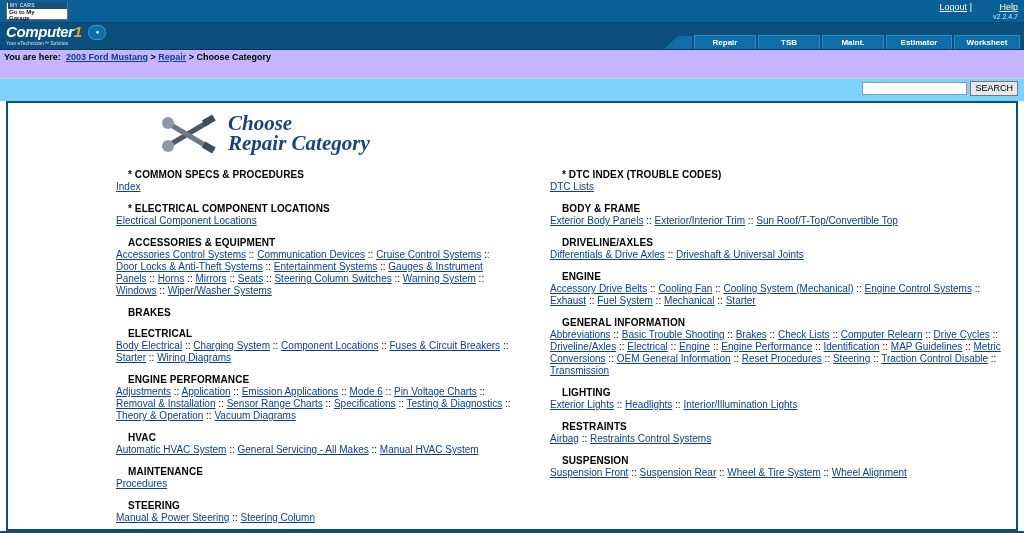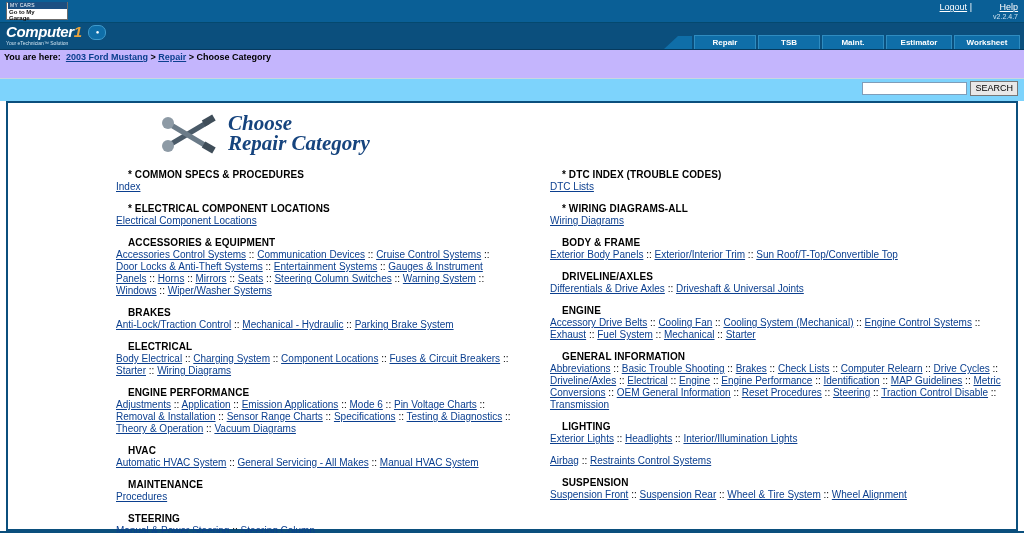--- a/index.html
+++ b/index.html
@@ -192,21 +192,20 @@
         <div class="grp">
           <h3>* ELECTRICAL COMPONENT LOCATIONS</h3>
           <div class="links"><a href="#">Electrical Component Locations</a></div>
         </div>
         <div class="grp">
           <h3>ACCESSORIES &amp; EQUIPMENT</h3>
           <div class="links"><a href="#">Accessories Control Systems</a><span class="sep"> :: </span><a href="#">Communication Devices</a><span class="sep"> :: </span><a href="#">Cruise Control Systems</a><span class="sep"> :: </span><a href="#">Door Locks &amp; Anti-Theft Systems</a><span class="sep"> :: </span><a href="#">Entertainment Systems</a><span class="sep"> :: </span><a href="#">Gauges &amp; Instrument Panels</a><span class="sep"> :: </span><a href="#">Horns</a><span class="sep"> :: </span><a href="#">Mirrors</a><span class="sep"> :: </span><a href="#">Seats</a><span class="sep"> :: </span><a href="#">Steering Column Switches</a><span class="sep"> :: </span><a href="#">Warning System</a><span class="sep"> :: </span><a href="#">Windows</a><span class="sep"> :: </span><a href="#">Wiper/Washer Systems</a></div>
         </div>
         <div class="grp">
           <h3>BRAKES</h3>
-          <div class="links"><a href="#">Anti-Lock/Traction Control</a><span class="sep"> :: </span><a href="#">Mechanical - Hydraulic</a><span class="sep"> :: </span><a href="#">Parking Brake System</a></div>
         </div>
         <div class="grp">
           <h3>ELECTRICAL</h3>
           <div class="links"><a href="#">Body Electrical</a><span class="sep"> :: </span><a href="#">Charging System</a><span class="sep"> :: </span><a href="#">Component Locations</a><span class="sep"> :: </span><a href="#">Fuses &amp; Circuit Breakers</a><span class="sep"> :: </span><a href="#">Starter</a><span class="sep"> :: </span><a href="#">Wiring Diagrams</a></div>
         </div>
         <div class="grp">
           <h3>ENGINE PERFORMANCE</h3>
           <div class="links"><a href="#">Adjustments</a><span class="sep"> :: </span><a href="#">Application</a><span class="sep"> :: </span><a href="#">Emission Applications</a><span class="sep"> :: </span><a href="#">Mode 6</a><span class="sep"> :: </span><a href="#">Pin Voltage Charts</a><span class="sep"> :: </span><a href="#">Removal &amp; Installation</a><span class="sep"> :: </span><a href="#">Sensor Range Charts</a><span class="sep"> :: </span><a href="#">Specifications</a><span class="sep"> :: </span><a href="#">Testing &amp; Diagnostics</a><span class="sep"> :: </span><a href="#">Theory &amp; Operation</a><span class="sep"> :: </span><a href="#">Vacuum Diagrams</a></div>
         </div>
         <div class="grp">
@@ -221,44 +220,41 @@
           <h3>STEERING</h3>
           <div class="links"><a href="#">Manual &amp; Power Steering</a><span class="sep"> :: </span><a href="#">Steering Column</a></div>
         </div>
       </div>
     <div class="col right" id="right-col">
         <div class="grp">
           <h3>* DTC INDEX (TROUBLE CODES)</h3>
           <div class="links"><a href="#">DTC Lists</a></div>
         </div>
         <div class="grp">
-          <h3>* WIRING DIAGRAMS-ALL</h3>
-          <div class="links"><a href="#">Wiring Diagrams</a></div>
-        </div>
-        <div class="grp">
           <h3>BODY &amp; FRAME</h3>
           <div class="links"><a href="#">Exterior Body Panels</a><span class="sep"> :: </span><a href="#">Exterior/Interior Trim</a><span class="sep"> :: </span><a href="#">Sun Roof/T-Top/Convertible Top</a></div>
         </div>
         <div class="grp">
           <h3>DRIVELINE/AXLES</h3>
           <div class="links"><a href="#">Differentials &amp; Drive Axles</a><span class="sep"> :: </span><a href="#">Driveshaft &amp; Universal Joints</a></div>
         </div>
         <div class="grp">
           <h3>ENGINE</h3>
           <div class="links"><a href="#">Accessory Drive Belts</a><span class="sep"> :: </span><a href="#">Cooling Fan</a><span class="sep"> :: </span><a href="#">Cooling System (Mechanical)</a><span class="sep"> :: </span><a href="#">Engine Control Systems</a><span class="sep"> :: </span><a href="#">Exhaust</a><span class="sep"> :: </span><a href="#">Fuel System</a><span class="sep"> :: </span><a href="#">Mechanical</a><span class="sep"> :: </span><a href="#">Starter</a></div>
         </div>
         <div class="grp">
           <h3>GENERAL INFORMATION</h3>
           <div class="links"><a href="#">Abbreviations</a><span class="sep"> :: </span><a href="#">Basic Trouble Shooting</a><span class="sep"> :: </span><a href="#">Brakes</a><span class="sep"> :: </span><a href="#">Check Lists</a><span class="sep"> :: </span><a href="#">Computer Relearn</a><span class="sep"> :: </span><a href="#">Drive Cycles</a><span class="sep"> :: </span><a href="#">Driveline/Axles</a><span class="sep"> :: </span><a href="#">Electrical</a><span class="sep"> :: </span><a href="#">Engine</a><span class="sep"> :: </span><a href="#">Engine Performance</a><span class="sep"> :: </span><a href="#">Identification</a><span class="sep"> :: </span><a href="#">MAP Guidelines</a><span class="sep"> :: </span><a href="#">Metric Conversions</a><span class="sep"> :: </span><a href="#">OEM General Information</a><span class="sep"> :: </span><a href="#">Reset Procedures</a><span class="sep"> :: </span><a href="#">Steering</a><span class="sep"> :: </span><a href="#">Traction Control Disable</a><span class="sep"> :: </span><a href="#">Transmission</a></div>
         </div>
         <div class="grp">
           <h3>LIGHTING</h3>
           <div class="links"><a href="#">Exterior Lights</a><span class="sep"> :: </span><a href="#">Headlights</a><span class="sep"> :: </span><a href="#">Interior/Illumination Lights</a></div>
         </div>
         <div class="grp">
+          <h3>RESTRAINTS</h3>
           <div class="links"><a href="#">Airbag</a><span class="sep"> :: </span><a href="#">Restraints Control Systems</a></div>
         </div>
         <div class="grp">
           <h3>SUSPENSION</h3>
           <div class="links"><a href="#">Suspension Front</a><span class="sep"> :: </span><a href="#">Suspension Rear</a><span class="sep"> :: </span><a href="#">Wheel &amp; Tire System</a><span class="sep"> :: </span><a href="#">Wheel Alignment</a></div>
         </div>
       </div>
   </div>
 
 </div>

